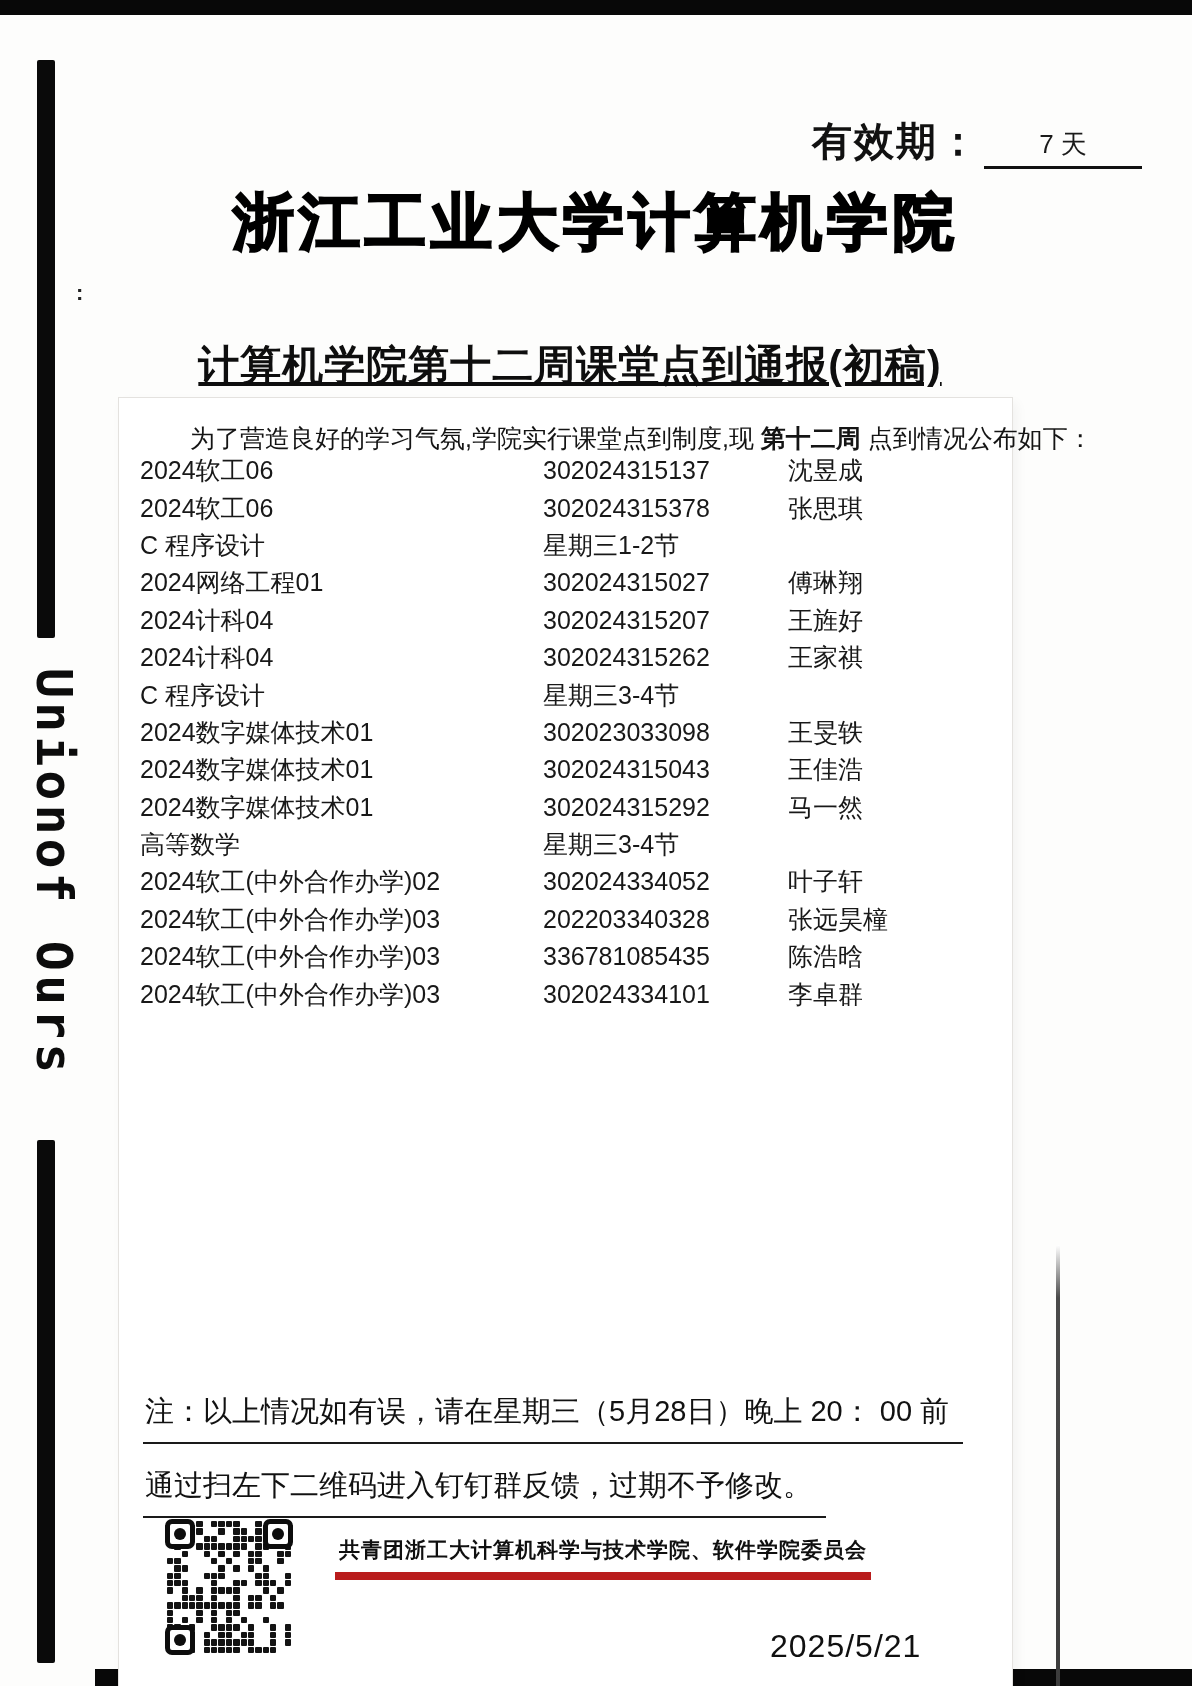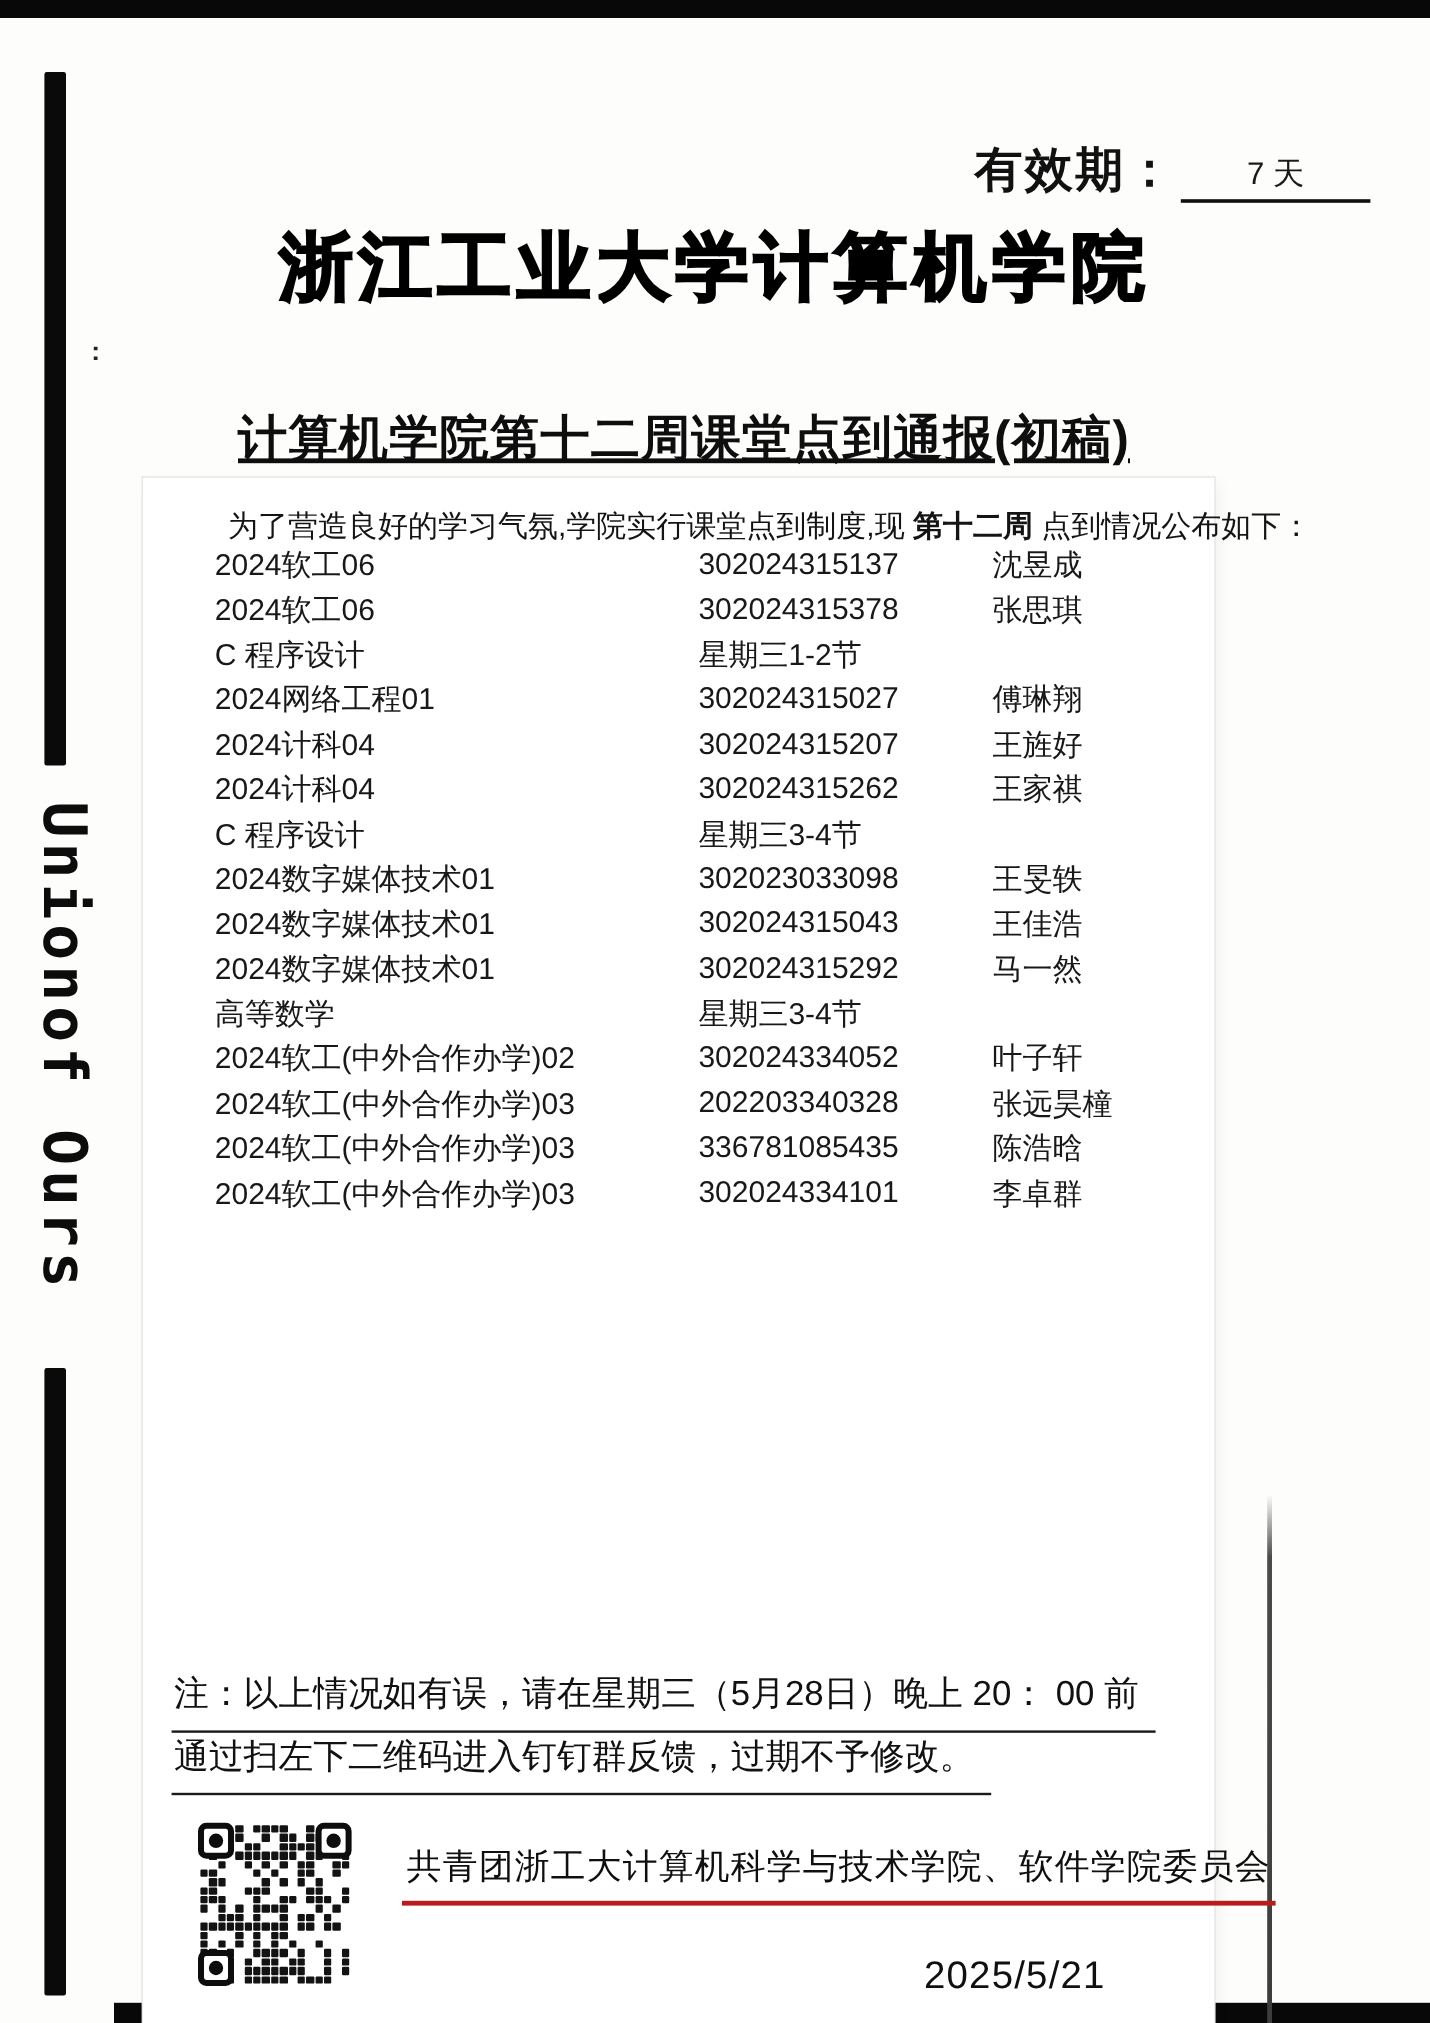--- a/index.html
+++ b/index.html
@@ -49,44 +49,44 @@
     box-shadow:0 0 0 1px #e4e2df, 4px 5px 12px rgba(0,0,0,0.05);
   }
   .right-line{
     position:absolute;left:1056px;top:1245px;width:4px;height:441px;
     background:linear-gradient(#ffffff, #4a4a4a 12%, #3c3c3c);
   }
 
   
   .table{position:absolute;left:140px;top:452px;width:860px;}
   .row{display:flex;height:37.4px;align-items:center;font-size:25px;color:#181818;}
-  .row .c1{width:355px;white-space:nowrap;margin-left:39px;}
+  .row .c1{width:355px;white-space:nowrap;}
   .row .c2{width:245px;white-space:nowrap;margin-left:48px;}
   .row .c3{flex:1;white-space:nowrap;}
 
   
   .note{position:absolute;left:143px;top:1392px;width:940px;font-size:29px;color:#111;}
   .note .line{display:inline-block;border-bottom:2px solid #1a1a1a;padding:0 14px 10px 2px;white-space:nowrap;}
-  .note .line2{}
+  .note .line2{margin-top:22px;}
 
   
   .qr{position:absolute;left:167px;top:1521px;width:124px;height:132px;}
   .qr-cells{position:absolute;inset:0;display:grid;grid-template-columns:repeat(17,1fr);grid-template-rows:repeat(18,1fr);gap:1px;}
   .qr-cells i{display:block;}
   .qr-cells i.f{background:#131313;border-radius:1px;}
   .qr-finder{position:absolute;width:20px;height:20px;border:5px solid #0d0d0d;border-radius:7px;background:#fff;}
   .qr-finder::after{content:"";position:absolute;inset:4px;background:#0d0d0d;border-radius:50%;}
   .qr-finder.tl{left:-2px;top:-2px;}
   .qr-finder.tr{right:-2px;top:-2px;}
   .qr-finder.bl{left:-2px;bottom:-2px;}
 
   .signature-wrap{position:absolute;left:335px;top:1536px;}
   .signature{
-    display:inline-block;font-size:29px;color:#0f0f0f;letter-spacing:1px;
-    border-bottom:4px solid #b91c1c;padding:0 4px 8px 4px;white-space:nowrap;font-weight:400;
+    display:inline-block;font-size:21px;color:#0f0f0f;letter-spacing:1px;
+    border-bottom:8px solid #b91c1c;padding:0 4px 8px 4px;white-space:nowrap;font-weight:700;
   }
   .date{position:absolute;left:770px;top:1628px;font-size:32px;color:#101010;letter-spacing:1px;}
 </style>
 </head>
 <body>
 
 <div class="strip-top"></div>
 <div class="strip-bottom"></div>
 <div class="side-bar-top"></div>
 <div class="side-bar-bottom"></div>

